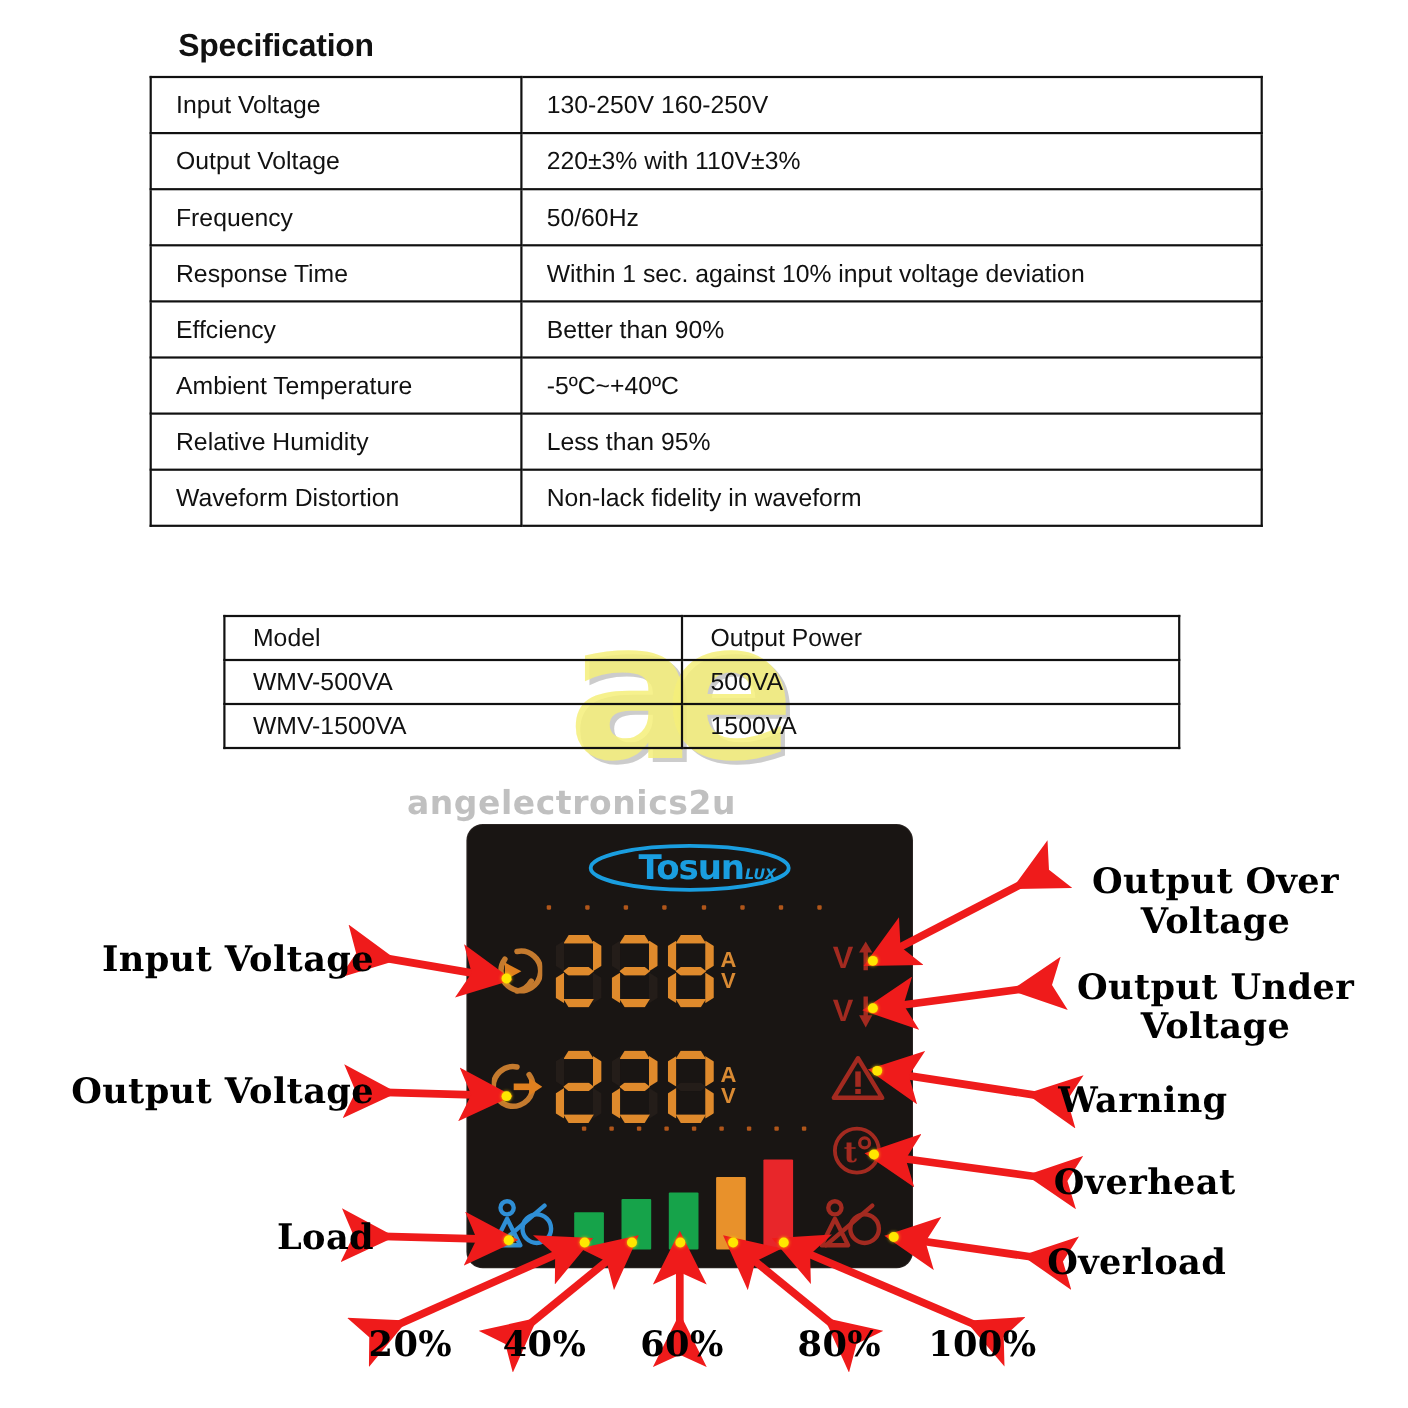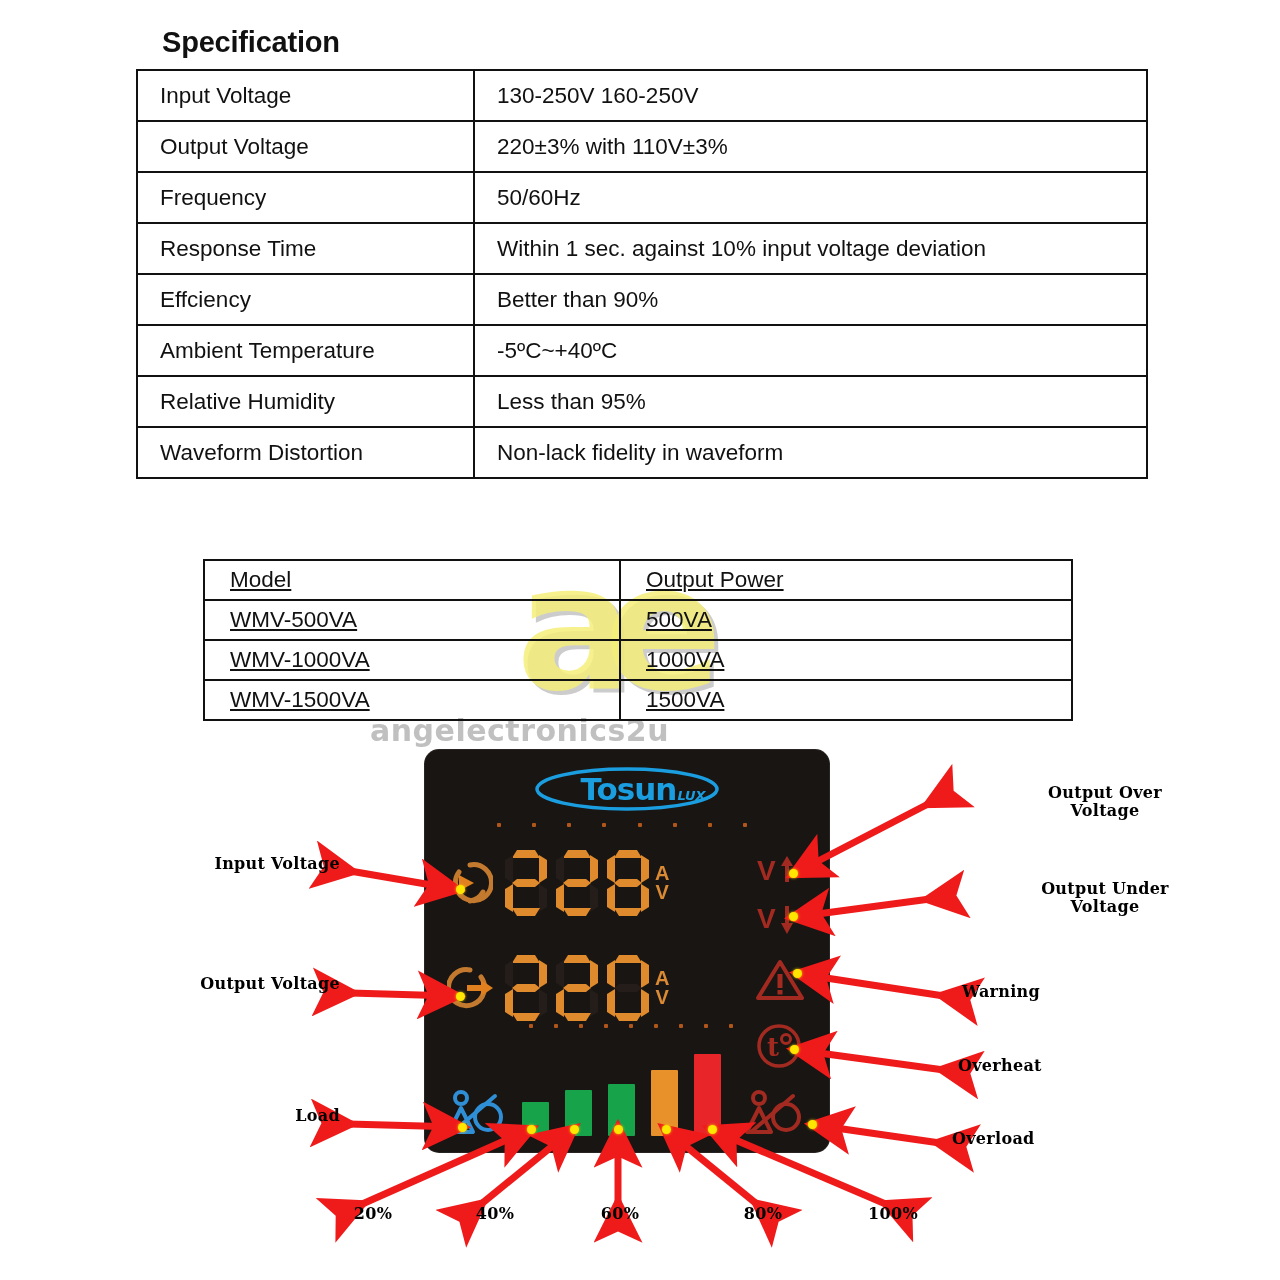--- a/index.html
+++ b/index.html
@@ -47,21 +47,20 @@
   }
   table.model td {
     border: 2.5px solid #111;
     height: 40px;
     padding: 0 0 0 25px;
     font-size: 22.5px;
     color: #111;
     vertical-align: middle;
     background: transparent;
     white-space: nowrap;
-    text-decoration: underline;
   }
   table.model td.k { width: 416px; }
 
   
   .watermark {
     position: absolute; left: 520px; top: 548px;
     width: 300px; height: 180px;
     z-index: 2; pointer-events: none;
   }
   .wm-text {
@@ -141,21 +140,21 @@
           clip-path: polygon(0 0, 100% 5px, 100% calc(100% - 5px), 0 100%); }
 
   
   .bars { position: absolute; display: flex; align-items: flex-end; gap: 16px; }
   .bar { width: 27px; border-radius: 1px; }
 
   
   .lbl {
     position: absolute; color: #000;
     font-family: "DejaVu Serif", serif;
-    font-weight: bold; font-size: 16px;
+    font-weight: bold; font-size: 32px;
     line-height: 1.12; text-align: center;
     letter-spacing: 0.3px;
   }
   .lbl.left { text-align: right; }
   .lbl.right { text-align: left; }
   svg.arrows {
     position: absolute; left: 0; top: 0;
     width: 1280px; height: 1280px; pointer-events: none;
   }
   .led { position: absolute; width: 9px; height: 9px; border-radius: 50%;
@@ -217,24 +216,20 @@
 
   <table class="model">
     <tbody>
       <tr>
         <td class="k">Model</td>
         <td>Output Power</td>
       </tr>
       <tr>
         <td class="k">WMV-500VA</td>
         <td>500VA</td>
-      </tr>
-      <tr>
-        <td class="k">WMV-1000VA</td>
-        <td>1000VA</td>
       </tr>
       <tr>
         <td class="k">WMV-1500VA</td>
         <td>1500VA</td>
       </tr>
     </tbody>
   </table>
 
   <div id="panel">
 

